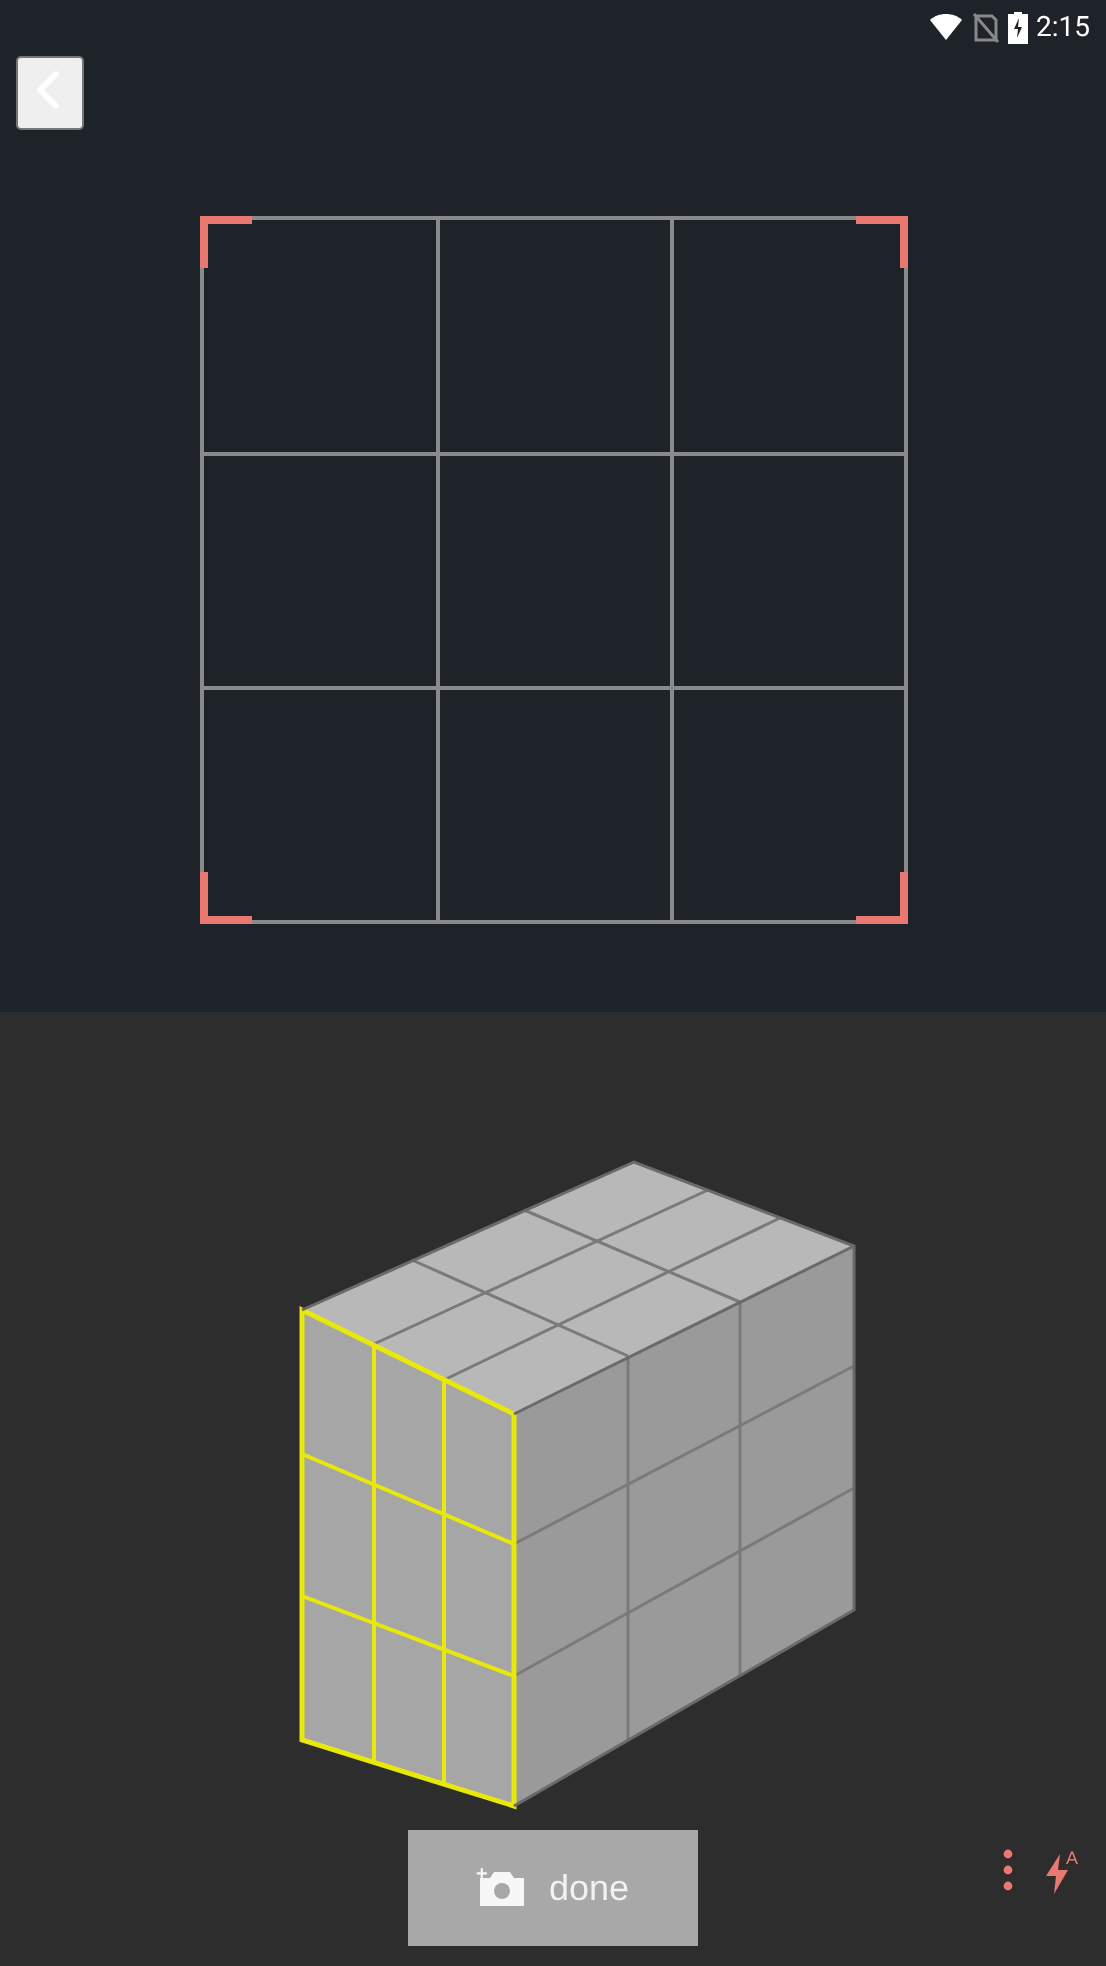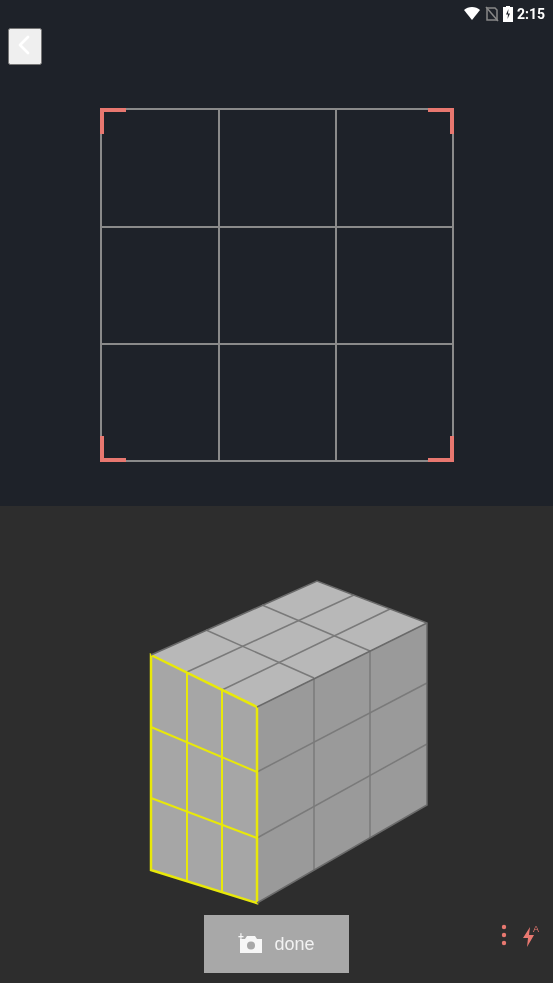--- a/index.html
+++ b/index.html
@@ -7,21 +7,21 @@
   
   .status-bar {
     height: 28px;
     display: flex;
     align-items: center;
     justify-content: flex-end;
     padding: 0 8px;
     gap: 4px;
     color: #fff;
     font-size: 14px;
-    font-weight: 700;
+    font-weight: 400;
   }
   .status-bar svg { display: block; }
   
   .top-bar {
     height: 36px;
     display: flex;
     align-items: center;
     padding: 0 8px;
   }
   .back-btn { color: #fff; padding: 4px; }

